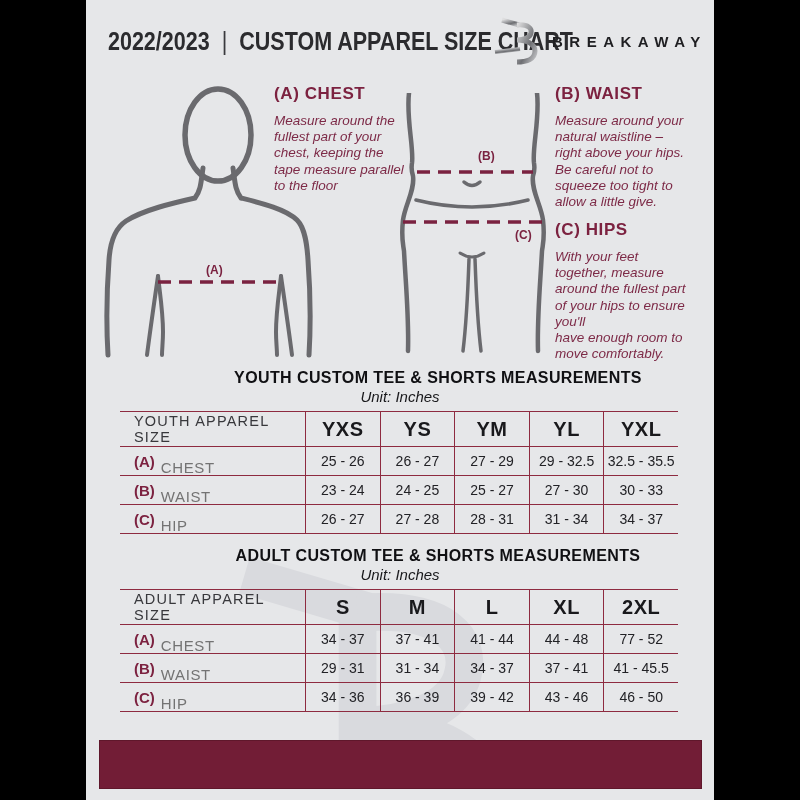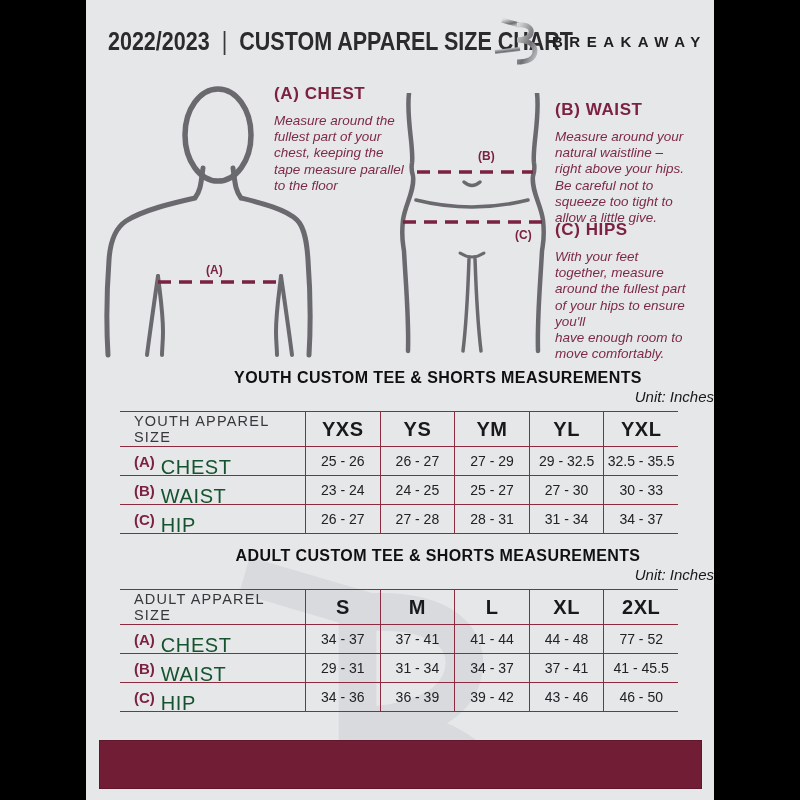--- a/index.html
+++ b/index.html
@@ -34,50 +34,50 @@
     position:absolute; font-size:12px; font-weight:700; color:#7a2240; z-index:2;
   }
   
   .instr { position:absolute; z-index:2; }
   .instr h3 { font-size:17px; font-weight:800; color:#7c2240; letter-spacing:0.6px; }
   .instr p  {
     margin-top:9px; font-size:13.5px; line-height:16.2px; font-style:italic;
     color:#7d2a47; white-space:pre-line;
   }
   #instr-chest { left:188px; top:84px; width:200px; }
-  #instr-waist { left:469px; top:100px; width:160px; }
+  #instr-waist { left:469px; top:84px; width:160px; }
   #instr-hips  { left:469px; top:220px; width:160px; }
   
   .tbl-title {
     position:absolute; left:0; width:704px; text-align:center; z-index:2;
     font-size:16px; font-weight:700; color:#101013; letter-spacing:0.4px;
   }
   .tbl-unit {
-    position:absolute; left:0; width:628px; text-align:right; z-index:2;
+    position:absolute; left:0; width:628px; text-align:center; z-index:2;
     font-size:15px; font-style:italic; color:#18181b;
   }
   .grid-table {
     position:absolute; left:34px; width:558px; z-index:2;
     display:grid; grid-template-columns:185px repeat(5, 1fr);
     border-top:1.5px solid #8e2b40;
   }
   .grid-table .cell {
     border-bottom:1.5px solid #8e2b40;
     display:flex; align-items:center; justify-content:center;
     height:29px; font-size:14px; color:#222226;
   }
   .grid-table .cell.hd { height:35px; }
   .grid-table .cell.size { font-weight:700; font-size:20px; color:#19191c; letter-spacing:0.5px; }
   .grid-table .cell.lab {
     justify-content:flex-start; padding-left:14px;
   }
   .grid-table .cell.corner { font-size:14.5px; color:#38383c; letter-spacing:1.2px; }
   .grid-table .cell.vline { border-left:1.5px solid #8e2b40; }
   .row-prefix { font-weight:800; color:#7c2240; font-size:15px; }
-  .row-name { margin-left:6px; font-size:20px; color:#14532d; letter-spacing:0.6px;margin-top:12px; }
+  .row-name { margin-left:6px; font-size:15px; color:#737373; letter-spacing:0.6px;margin-top:12px; }
   #youth-title { top:369px; } #youth-unit { top:388px; } #youth-table { top:411px; }
   #adult-title { top:547px; } #adult-unit { top:566px; } #adult-table { top:589px; }
   
   .watermark {
     position:absolute; left:83px; top:545px; width:362px; height:195px;
     overflow:hidden; z-index:1; pointer-events:none;
   }
   .footer-bar {
     position:absolute; left:13px; top:740px; width:603px; height:49px;
     background:#721d36; border:1px solid #5f172b; z-index:3;

